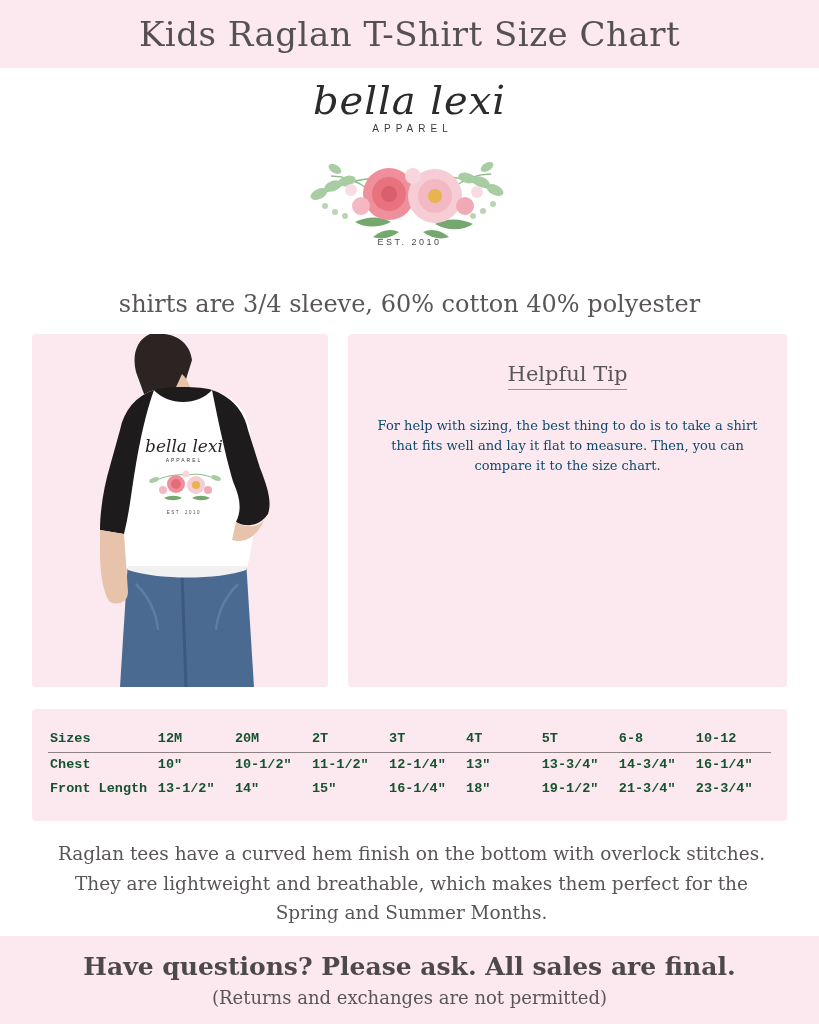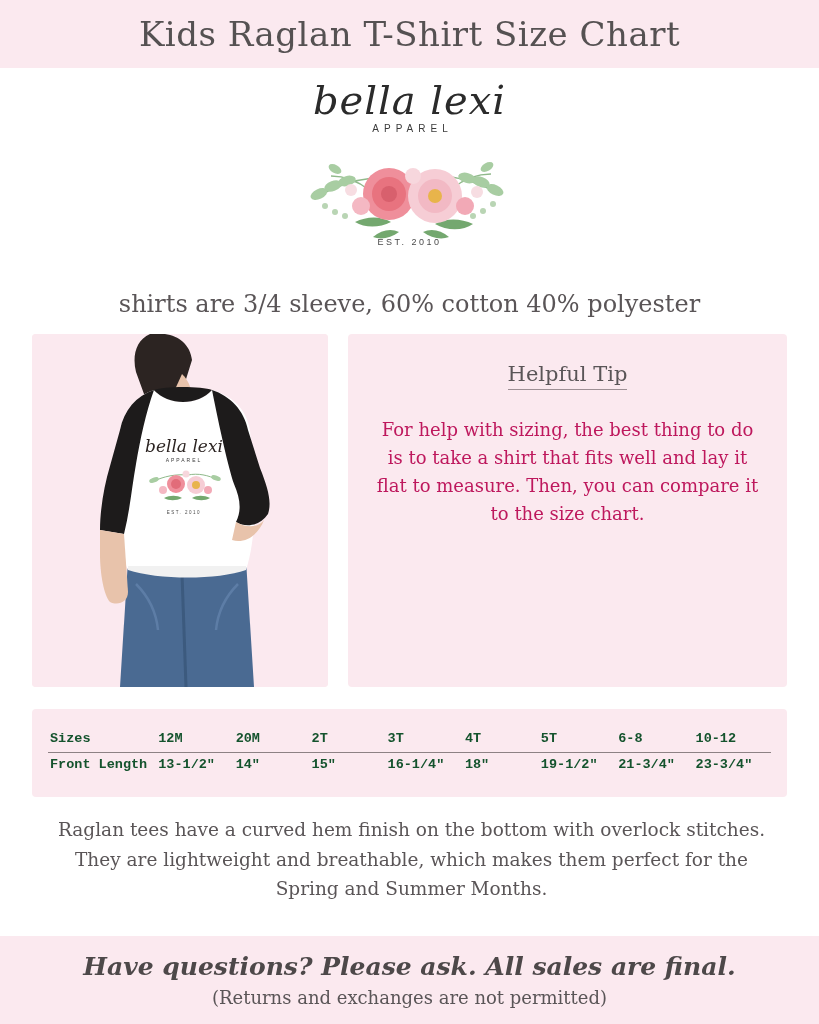--- a/index.html
+++ b/index.html
@@ -117,23 +117,23 @@
   .tip-title {
     font-size: 21px;
     color: #5a5557;
     border-bottom: 1px solid #9d8f94;
     display: inline-block;
     padding-bottom: 3px;
     margin-bottom: 26px;
     text-align: center;
   }
   .tip-p {
-    font-size: 18px;
+    font-size: 13px;
     line-height: 1.55;
-    color: #be185d;
+    color: #0c4a6e;
     margin: 0 0 22px 0;
   }
 
   
   .shirt-wrap { position: absolute; inset: 0; }
 
   
   .table-card {
     margin: 22px 32px 0 32px;
     background: #fbe9ef;
@@ -176,21 +176,20 @@
     flex-direction: column;
     align-items: center;
     justify-content: center;
   }
   .footer-main {
     font-family: "DejaVu Serif", serif;
     font-weight: bold;
     font-size: 25px;
     color: #4d4849;
     white-space: nowrap;
-    font-style: italic;
   }
   .footer-sub {
     font-size: 18px;
     color: #5a5557;
     margin-top: 6px;
   }
 </style>
 </head>
 <body>
 
@@ -339,20 +338,31 @@
           <th>2T</th>
           <th>3T</th>
           <th>4T</th>
           <th>5T</th>
           <th>6-8</th>
           <th>10-12</th>
         </tr>
       </thead>
       <tbody>
         <tr>
+          <td>Chest</td>
+          <td>10"</td>
+          <td>10-1/2"</td>
+          <td>11-1/2"</td>
+          <td>12-1/4"</td>
+          <td>13"</td>
+          <td>13-3/4"</td>
+          <td>14-3/4"</td>
+          <td>16-1/4"</td>
+        </tr>
+        <tr>
           <td>Front Length</td>
           <td>13-1/2"</td>
           <td>14"</td>
           <td>15"</td>
           <td>16-1/4"</td>
           <td>18"</td>
           <td>19-1/2"</td>
           <td>21-3/4"</td>
           <td>23-3/4"</td>
         </tr>

